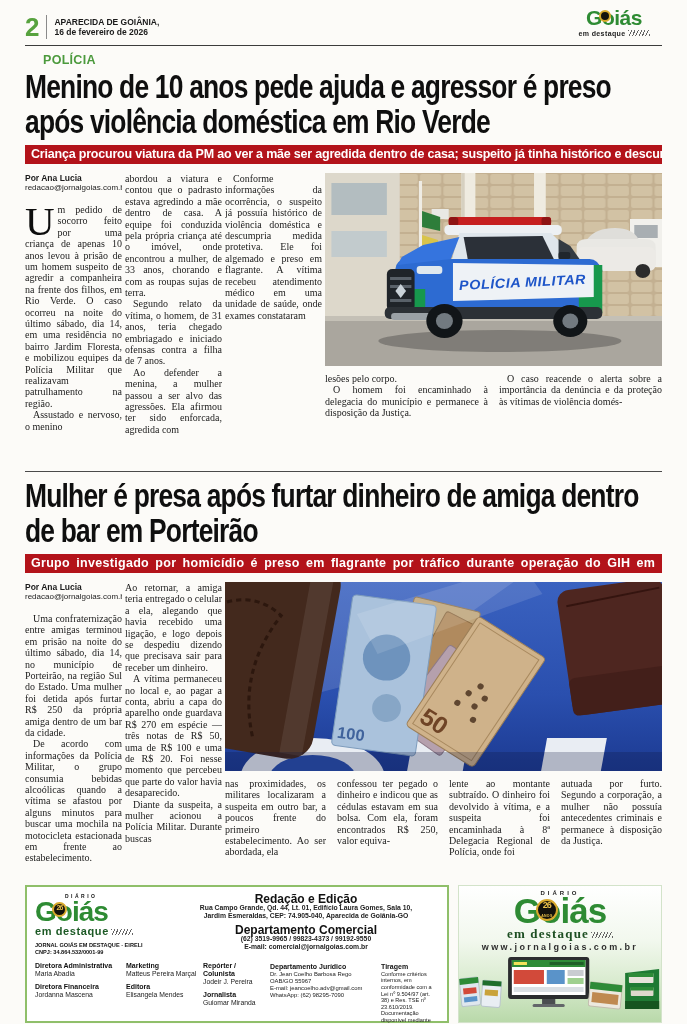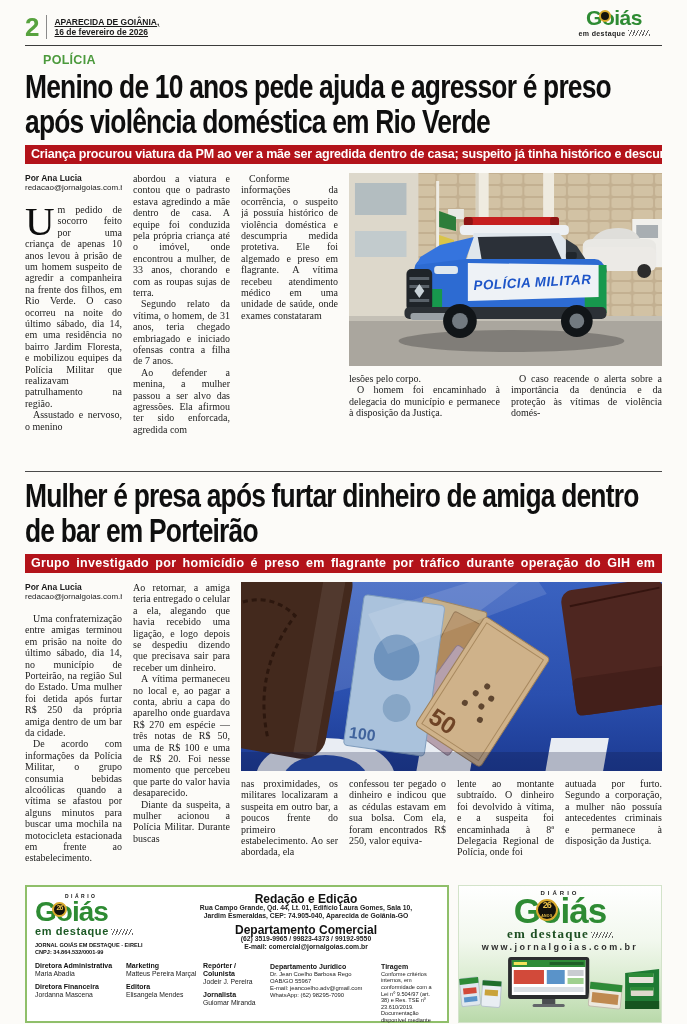--- a/index.html
+++ b/index.html
@@ -3,21 +3,21 @@
 <meta charset="utf-8">
 <style>
   html,body{margin:0;padding:0;background:#e9e9e6;}
   .page{position:relative;width:687px;height:1024px;background:#fcfbf8;margin:0 auto;
         box-sizing:border-box;padding:0 25px;overflow:hidden;color:#141414;
         font-family:"Liberation Sans",sans-serif;}
   
   .hdr{position:relative;display:flex;align-items:center;padding:15px 0 6px;border-bottom:1.5px solid #3c3c3c;}
   .pgnum{font:700 26px/23px "Liberation Sans",sans-serif;color:#57a23e;}
   .vline{width:1px;background:#8a8a8a;height:24px;margin:0 7px;}
-  .dateblock{font:700 8.5px/10.5px "Liberation Sans",sans-serif;color:#1a1a1a;text-decoration:underline;}
+  .dateblock{font:700 8.5px/10.5px "Liberation Sans",sans-serif;color:#1a1a1a;}
   .dateblock .d2{font-weight:600;}
   .hlogo{position:absolute;right:0;top:8px;width:96px;text-align:center;background:transparent;z-index:2;}
   .brand{position:relative;display:inline-block;font-weight:700;color:#2e8b33;letter-spacing:-0.5px;font-family:"Liberation Sans",sans-serif;}
   .hlogo .brand{font-size:21px;line-height:19px;}
   .badge{position:absolute;border-radius:50%;background:#14120c;border:2px solid #d8a92c;color:#e9c04a;
          display:flex;flex-direction:column;align-items:center;justify-content:space-between;font-weight:700;box-sizing:border-box;}
   .badge.h{width:12px;height:12px;left:13px;top:2px;font-size:5px;line-height:5px;}
   .badge.f{width:15px;height:15px;left:17px;top:3px;font-size:7px;line-height:7px;}
   .badge.a{width:22px;height:22px;left:22px;top:3px;font-size:9px;line-height:8px;}
   .badge i{font-style:normal;font-size:3.5px;line-height:3.5px;letter-spacing:0.3px;}
@@ -25,21 +25,21 @@
   .hatch{display:inline-block;width:22px;height:6px;margin-left:2px;
          background:repeating-linear-gradient(115deg,#666 0 1px,transparent 1px 3px);}
   
   .section{font:700 12.5px/14px "Liberation Sans",sans-serif;color:#4c9a3d;margin:7px 18px 3px;letter-spacing:0.3px;}
   .headline{font:700 33px/1.06 "Liberation Sans",sans-serif;letter-spacing:-1px;color:#0f0f0f;
             width:800px;transform:scaleX(0.8);transform-origin:0 0;margin:2px 0 5px;}
   .banner{background:#b3131a;color:#fff;font:700 12.5px/17px "Liberation Sans",sans-serif;
           padding:1px 6px;letter-spacing:-0.2px;white-space:nowrap;overflow:hidden;}
   .banner.b2{letter-spacing:0.3px;word-spacing:2.5px;}
   
-  .body{display:flex;gap:11px;margin-top:9px;overflow:hidden;}
+  .body{display:flex;gap:3px;margin-top:9px;overflow:hidden;}
   .body1{height:287px;}
   .body2{height:290px;}
   .col{flex:0 0 97px;overflow:hidden;font:10px/11.4px "Liberation Serif",serif;text-align:justify;color:#1b1b1b;}
   .col p{margin:0;}
   .col p.ind{text-indent:8px;}
   .rgroup{flex:1;display:flex;flex-direction:column;min-width:0;}
   .photo{width:100%;display:block;margin-bottom:7px;background:#ccc;}
   .photo1{height:193px;}
   .photo2{height:189px;}
   .subcols{display:flex;gap:11px;flex:1;overflow:hidden;}

